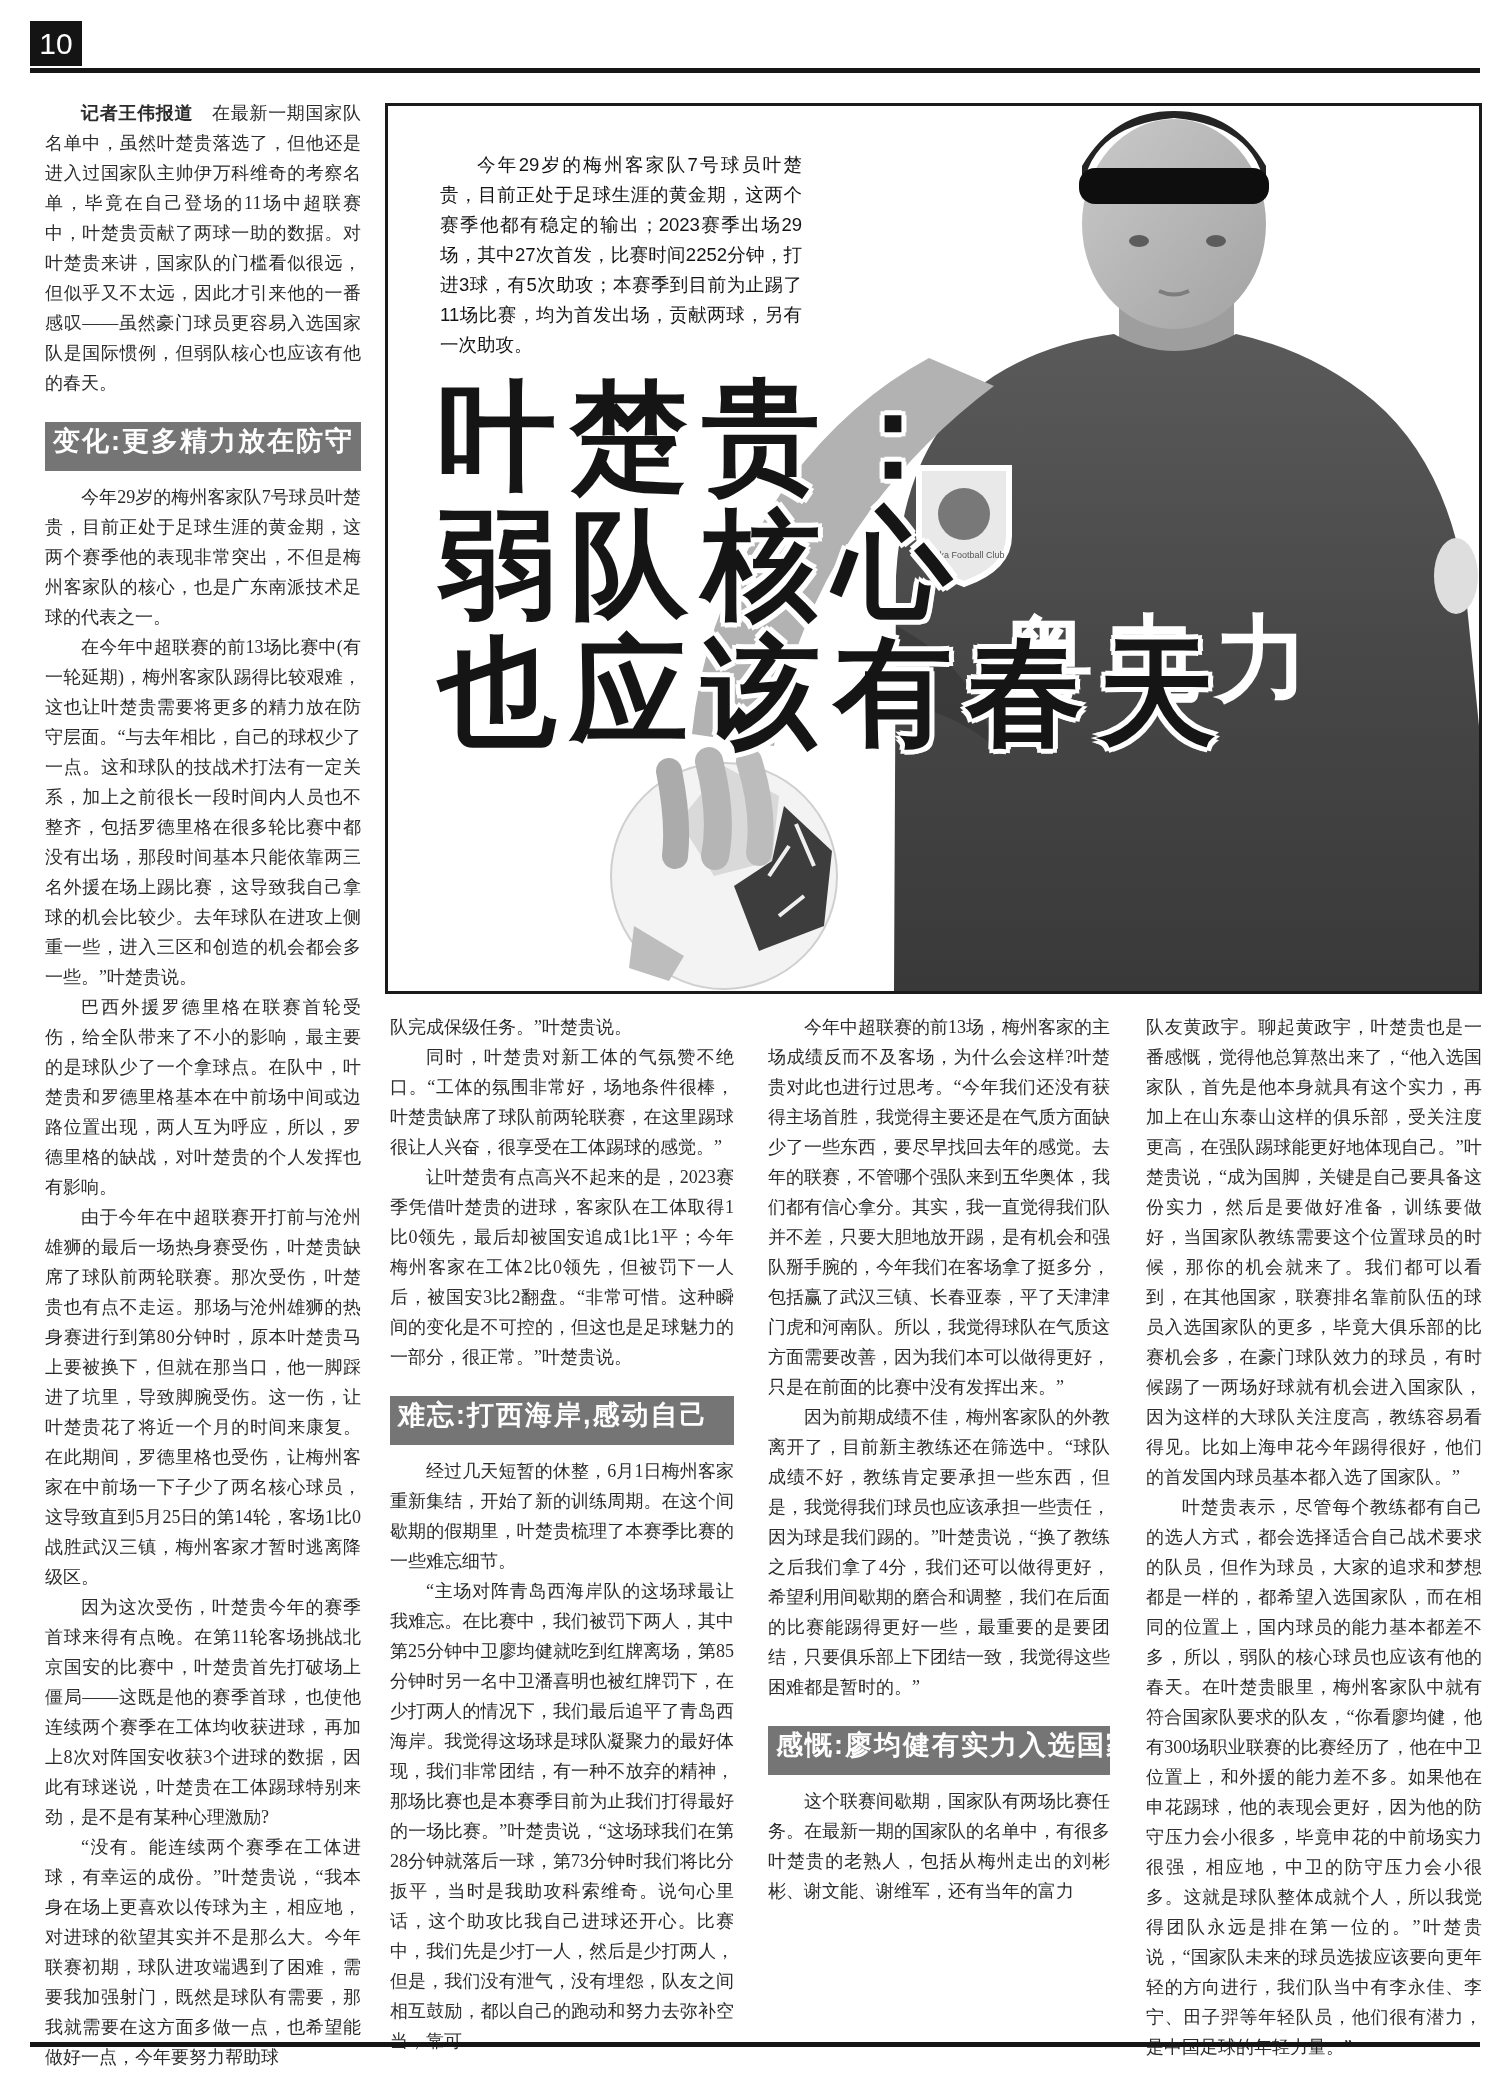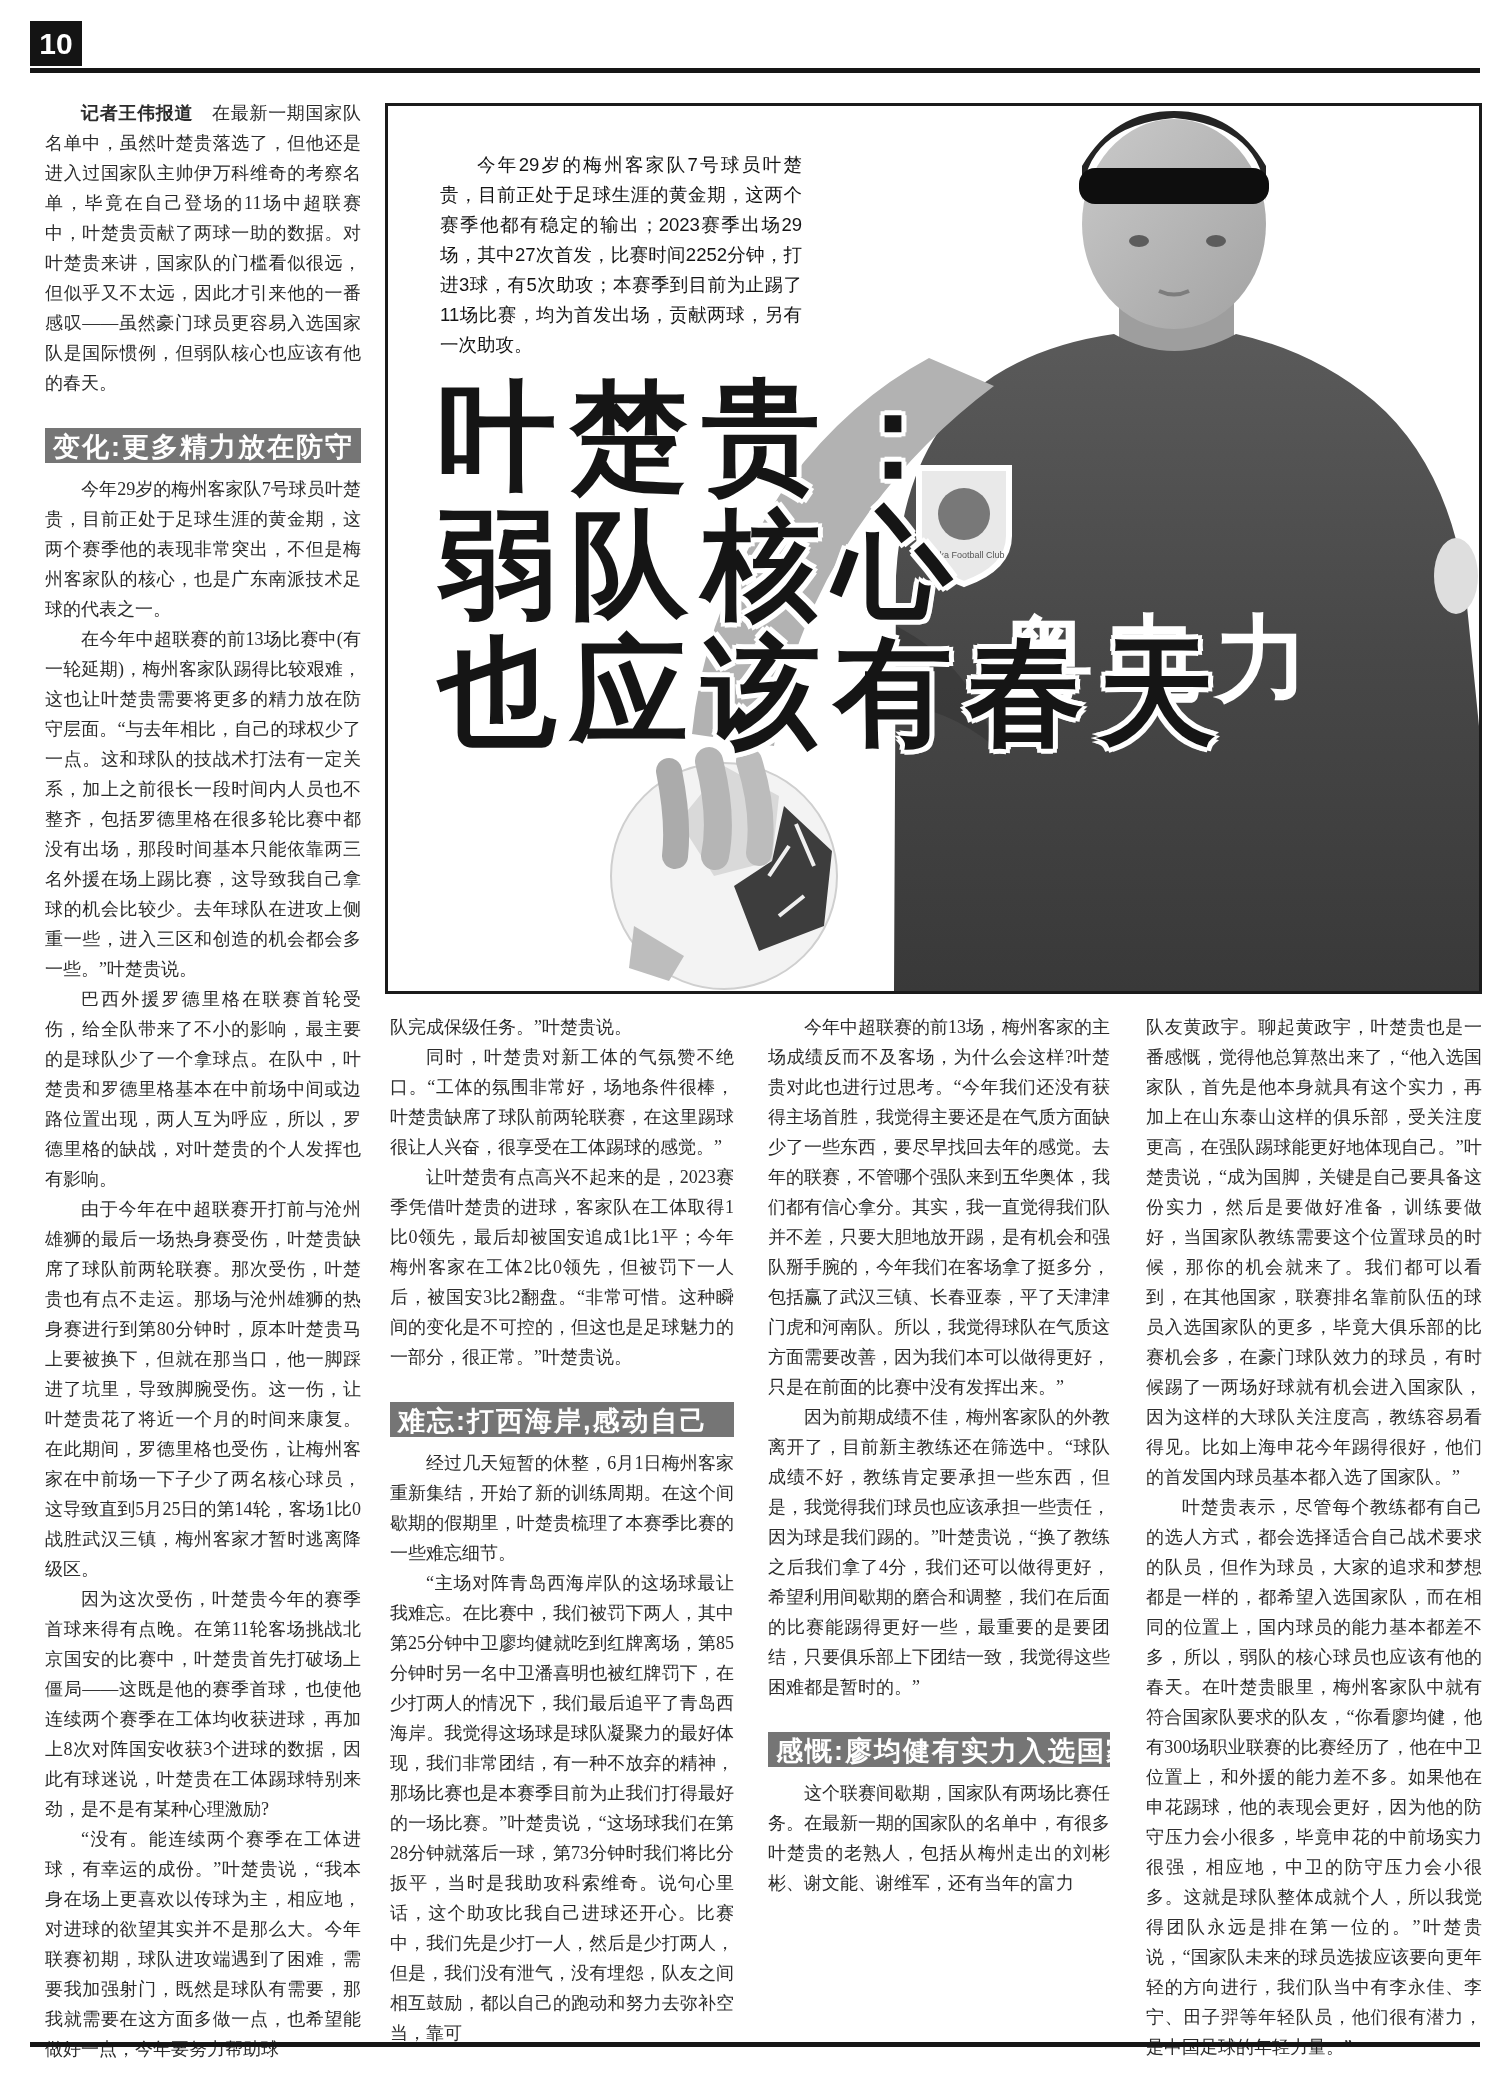--- a/index.html
+++ b/index.html
@@ -1,39 +1,39 @@
 <!DOCTYPE html>
 <html><head>
 <meta charset="utf-8">
 <style>
   html,body{margin:0;padding:0;background:#9a9a9a;}
   #page{position:relative;width:1500px;height:2077px;margin:0 auto;background:#ffffff;
         font-family:"Liberation Serif",serif;color:#262626;overflow:hidden;}
 
   
   .pagenum{position:absolute;left:30px;top:21px;width:52px;height:45px;background:#141414;
-           color:#fff;font-family:"Liberation Sans",sans-serif;font-weight:bold;font-size:30px;
+           color:#fff;font-family:"Liberation Sans",sans-serif;font-weight:normal;font-size:30px;
            display:flex;align-items:center;justify-content:center;}
   .band{position:absolute;left:84px;top:24px;width:1396px;height:42px;background:#e5e5e5;}
   .section-title{position:absolute;left:0;right:0;top:1px;text-align:center;
                  font-family:"Liberation Sans",sans-serif;font-weight:bold;font-size:36px;
                  letter-spacing:6px;color:#111;}
   .meta{position:absolute;right:8px;top:13px;font-family:"Liberation Sans",sans-serif;
         font-size:13.5px;color:#222;}
   .toprule{position:absolute;left:30px;top:68px;width:1450px;height:5px;background:#161616;}
   .bottomrule{position:absolute;left:30px;top:2042px;width:1450px;height:5px;background:#161616;}
 
   
   .col{position:absolute;font-size:18px;line-height:30px;text-align:justify;color:#2b2b2b;}
   .col p{margin:0;text-indent:2em;}
   .col p.cont{text-indent:0;}
   .col p b{font-family:Liberation Serif, serif;}
   .sec-h{background:#757575;color:#ffffff;font-family:"Liberation Sans",sans-serif;
          font-weight:bold;font-size:27px;line-height:27px;letter-spacing:2px;
-         padding:6px 8px 2px;margin:30px 0 11px;white-space:nowrap;overflow:hidden;}
+         padding:6px 8px 16px;margin:24px 0 11px;white-space:nowrap;overflow:hidden;}
   #col1{left:45px;top:98px;width:316px;}
   #col2{left:390px;top:1012px;width:344px;}
   #col3{left:768px;top:1012px;width:342px;}
   #col4{left:1146px;top:1012px;width:336px;}
 
   
   .photo-box{position:absolute;left:385px;top:103px;width:1097px;height:891px;
              border:3px solid #1b1b1b;box-sizing:border-box;background:#fff;overflow:hidden;}
   .intro{position:absolute;left:52px;top:44px;width:362px;font-family:"Liberation Sans",sans-serif;
          font-size:18.5px;line-height:30px;color:#141414;text-align:justify;text-indent:2em;z-index:3;}

